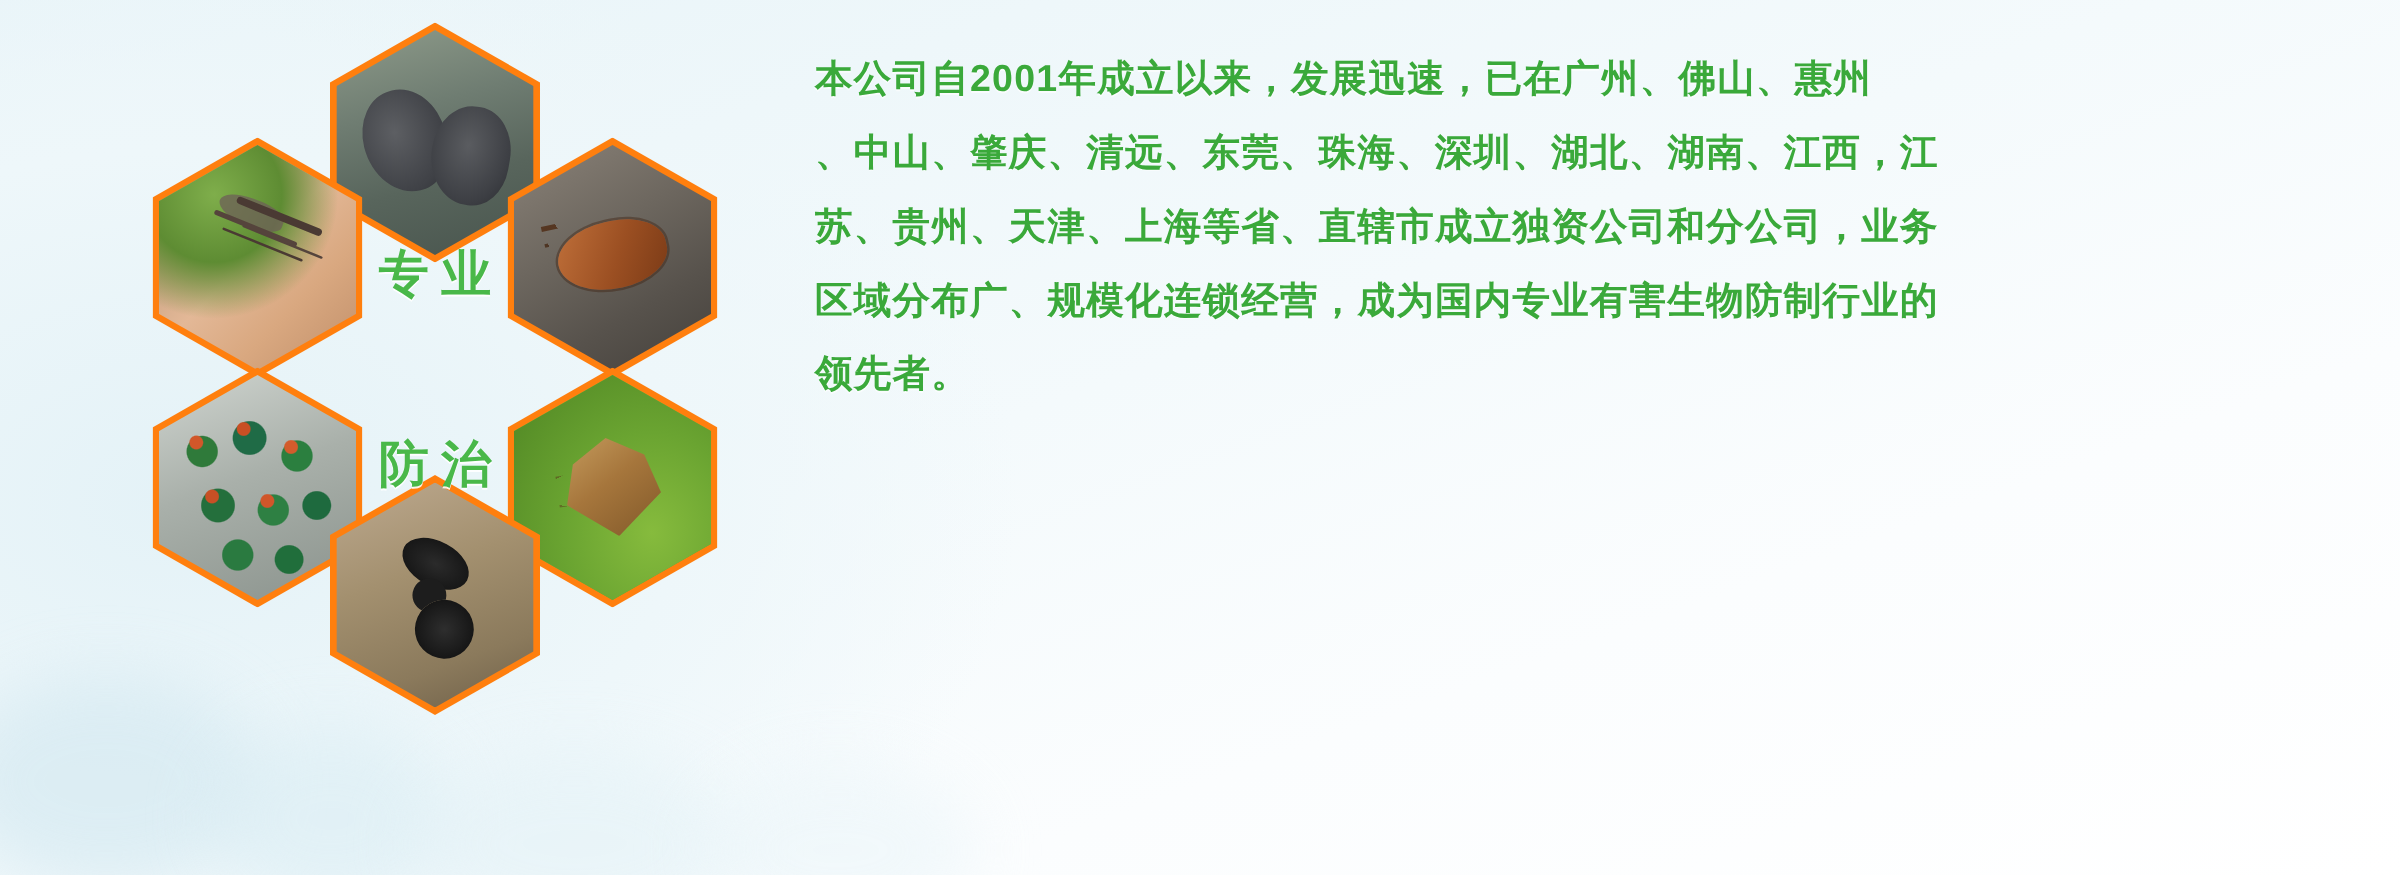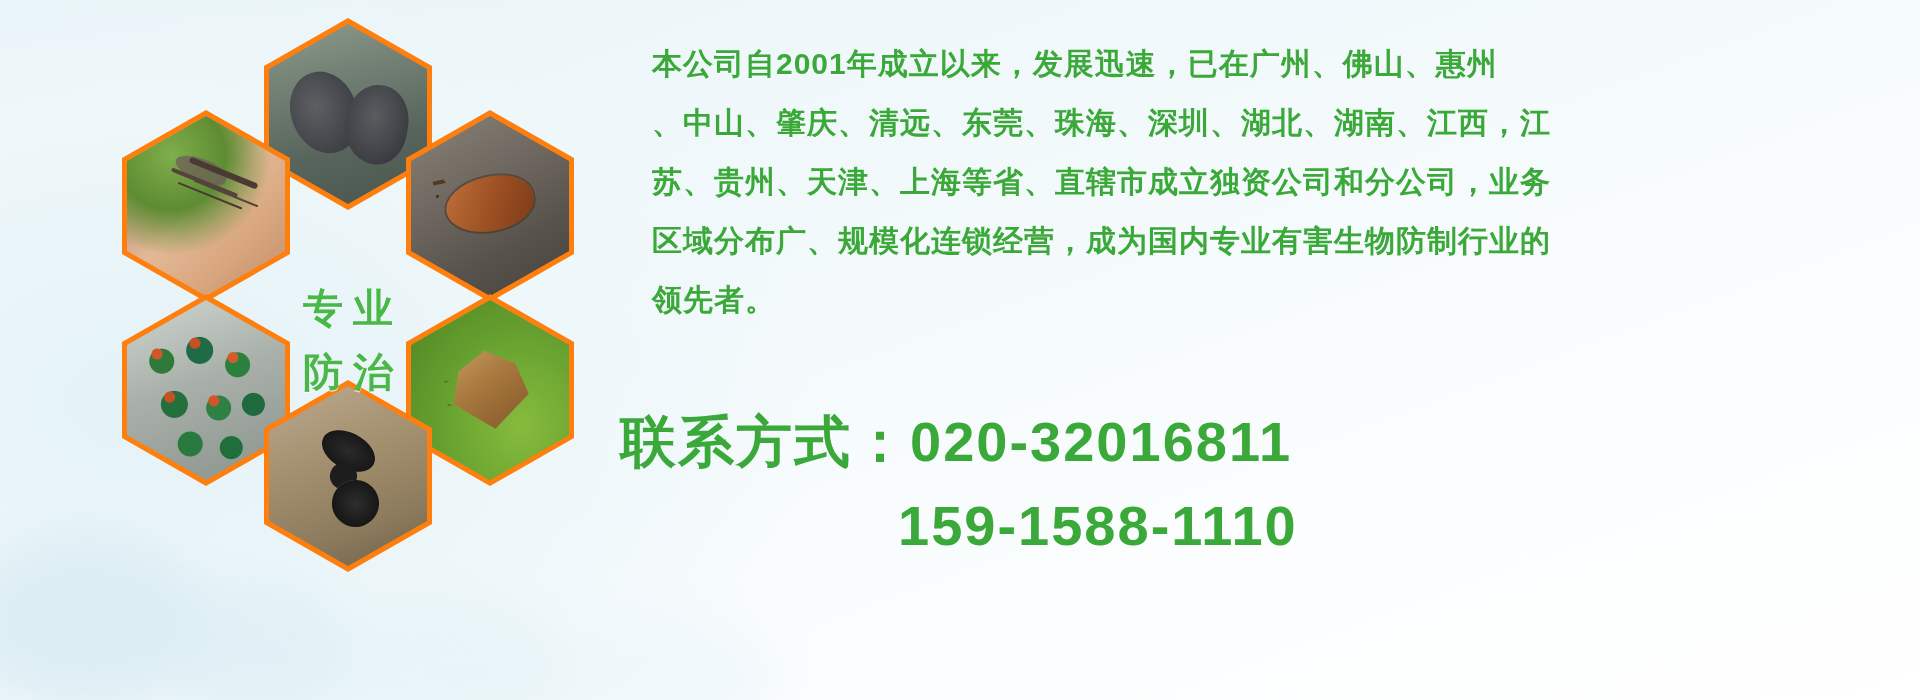--- a/index.html
+++ b/index.html
@@ -39,21 +39,21 @@
   
   .h-top    {left:168px;top:8px;}
   .h-left   {left:26px;top:100px;}
   .h-right  {left:310px;top:100px;}
   .h-lleft  {left:26px;top:284px;}
   .h-lright {left:310px;top:284px;}
   .h-bottom {left:168px;top:370px;}
 
   #hex-center-label{
     position:absolute;left:168px;top:190px;width:168px;height:192px;
-    display:flex;flex-direction:column;align-items:center;justify-content:flex-end;
+    display:flex;flex-direction:column;align-items:center;justify-content:space-between;
     gap:24px;
   }
   #hex-center-label span{
     color:#49b849;font-weight:bold;font-size:40px;letter-spacing:10px;
     text-indent:10px;line-height:1;
     text-shadow:0 1px 0 rgba(255,255,255,.9);
   }
 
   
   
@@ -208,18 +208,14 @@
   </div>
 
   <div id="copy">
     <div id="intro-paragraph">本公司自2001年成立以来，发展迅速，已在广州、佛山、惠州
 、中山、肇庆、清远、东莞、珠海、深圳、湖北、湖南、江西，江
 苏、贵州、天津、上海等省、直辖市成立独资公司和分公司，业务
 区域分布广、规模化连锁经营，成为国内专业有害生物防制行业的
 领先者。</div>
   </div>
 
-  <div id="contact-block">
-    <div class="contact-line first">联系方式：020-32016811</div>
-    <div class="contact-line second">159-1588-1110</div>
-  </div>
 
 </div>
 
 </body></html>

